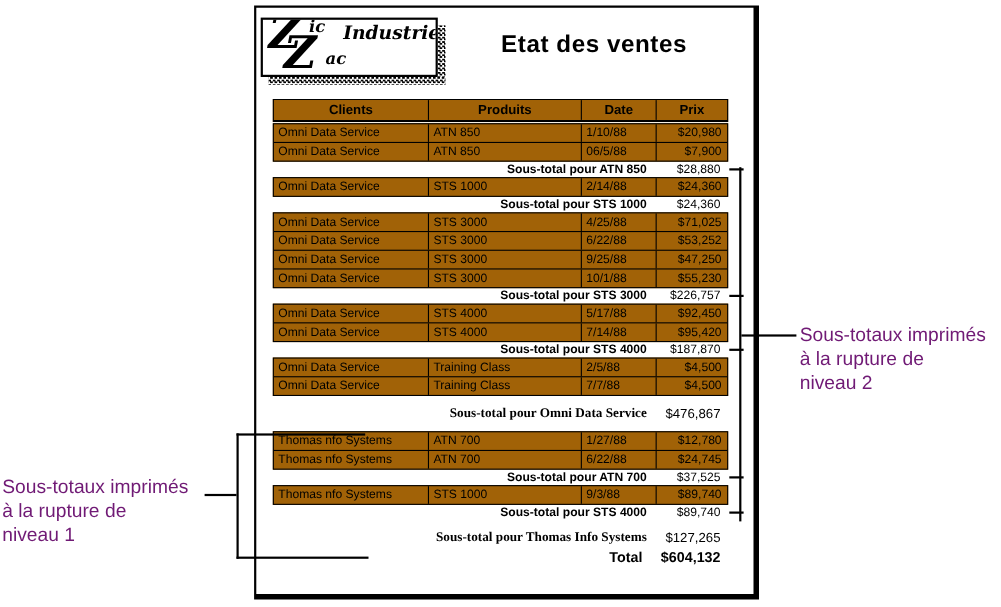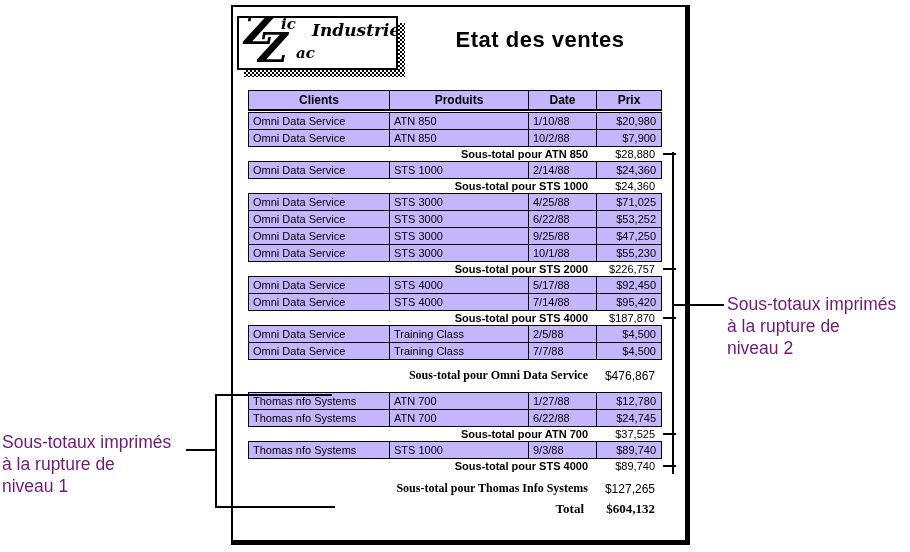--- a/index.html
+++ b/index.html
@@ -36,21 +36,21 @@
   .z2{left:19px;top:6px;font-size:41px;}
   .sfx2{left:57px;top:26px;font-size:15px;text-align:center;}
   .industries{left:73px;top:2px;font-size:17px;font-weight:normal;}
 
   
   .title{position:absolute;left:200px;top:20px;width:214px;text-align:center;
          font-size:22px;font-weight:bold;letter-spacing:.5px;}
 
   
   .table{position:absolute;left:15px;top:83px;width:414px;font-size:11px;}
-  .tbox{box-sizing:border-box;border:1px solid #000;background:#c4b5fd;}
+  .tbox{box-sizing:border-box;border:1px solid #000;background:#a16207;}
   .theader{height:21px;border-bottom-width:2px;margin-bottom:0;}
   .trow,.throw{display:grid;grid-template-columns:140px 139px 68px 65px;height:16px;}
   .throw{height:18px;}
   .trow + .trow{border-top:1px solid #000;}
   .cell{box-sizing:border-box;line-height:15px;padding:1px 0 0 4px;overflow:hidden;
         white-space:nowrap;}
   .throw .cell{font-weight:bold;font-size:12px;text-align:center;padding-left:0;
                line-height:17px;}
   .cell + .cell{border-left:1px solid #000;}
   .c3{text-align:right;padding-right:5px;}
@@ -61,22 +61,22 @@
   .sublabel{flex:1;text-align:right;font-weight:bold;font-size:11px;padding-right:8px;}
   .subvalue{width:66px;box-sizing:border-box;text-align:right;padding-right:7px;
             font-size:11px;}
   .tick{position:absolute;right:-14px;top:6px;width:13px;height:2px;background:#000;}
 
   .lvl1line{height:26px;display:flex;align-items:flex-end;padding-bottom:3px;
             box-sizing:border-box;}
   .lvl1line .sublabel{font-size:12px;font-family:Liberation Serif, serif;}
   .lvl1line .subvalue{font-size:12px;}
 
-  .totalline{height:24px;display:flex;align-items:center;box-sizing:border-box;
-             padding-bottom:4px;font-family:Liberation Serif, serif;}
+  .totalline{height:24px;display:flex;align-items:flex-start;box-sizing:border-box;
+             padding-bottom:4px;}
   .totalline .sublabel{font-size:13px;}
   .totalline .subvalue{font-size:13px;font-weight:bold;width:70px;}
 </style>
 </head>
 <body>
 
 <div class="annotation left">
   <div>Sous-totaux imprimés</div>
   <div>à la rupture de</div>
   <div>niveau 1</div>
@@ -118,21 +118,21 @@
     <div class="tbox g0">
       <div class="trow">
         <div class="cell c0">Omni Data Service</div>
         <div class="cell c1">ATN 850</div>
         <div class="cell c2">1/10/88</div>
         <div class="cell c3">$20,980</div>
       </div>
       <div class="trow">
         <div class="cell c0">Omni Data Service</div>
         <div class="cell c1">ATN 850</div>
-        <div class="cell c2">10/2/88</div>
+        <div class="cell c2">06/5/88</div>
         <div class="cell c3">$7,900</div>
       </div>
     </div>
     <div class="subline">
       <span class="sublabel">Sous-total pour ATN 850</span>
       <span class="subvalue">$28,880</span>
       <span class="tick"></span>
     </div>
 
     <div class="tbox">
@@ -168,21 +168,21 @@
         <div class="cell c3">$47,250</div>
       </div>
       <div class="trow">
         <div class="cell c0">Omni Data Service</div>
         <div class="cell c1">STS 3000</div>
         <div class="cell c2">10/1/88</div>
         <div class="cell c3">$55,230</div>
       </div>
     </div>
     <div class="subline">
-      <span class="sublabel">Sous-total pour STS 2000</span>
+      <span class="sublabel">Sous-total pour STS 3000</span>
       <span class="subvalue">$226,757</span>
       <span class="tick"></span>
     </div>
 
     <div class="tbox">
       <div class="trow">
         <div class="cell c0">Omni Data Service</div>
         <div class="cell c1">STS 4000</div>
         <div class="cell c2">5/17/88</div>
         <div class="cell c3">$92,450</div>

